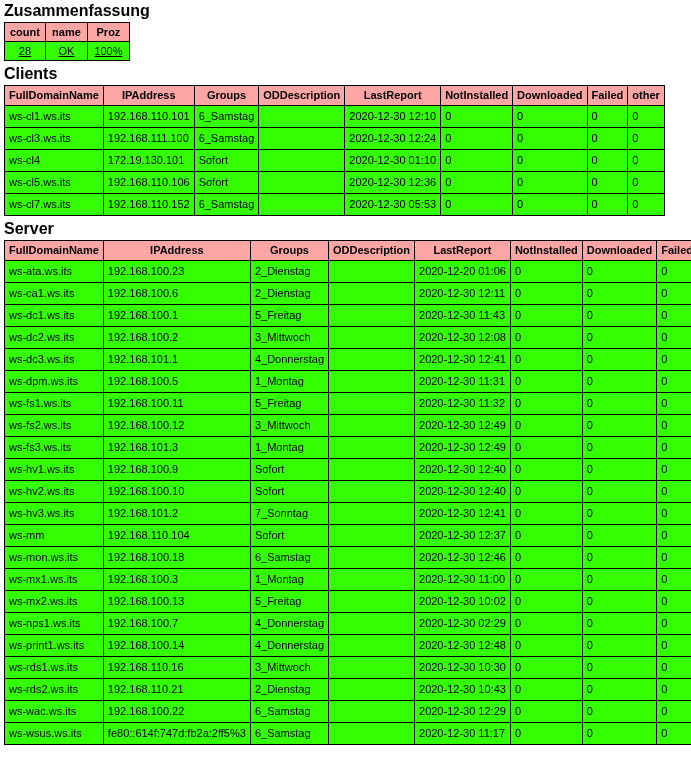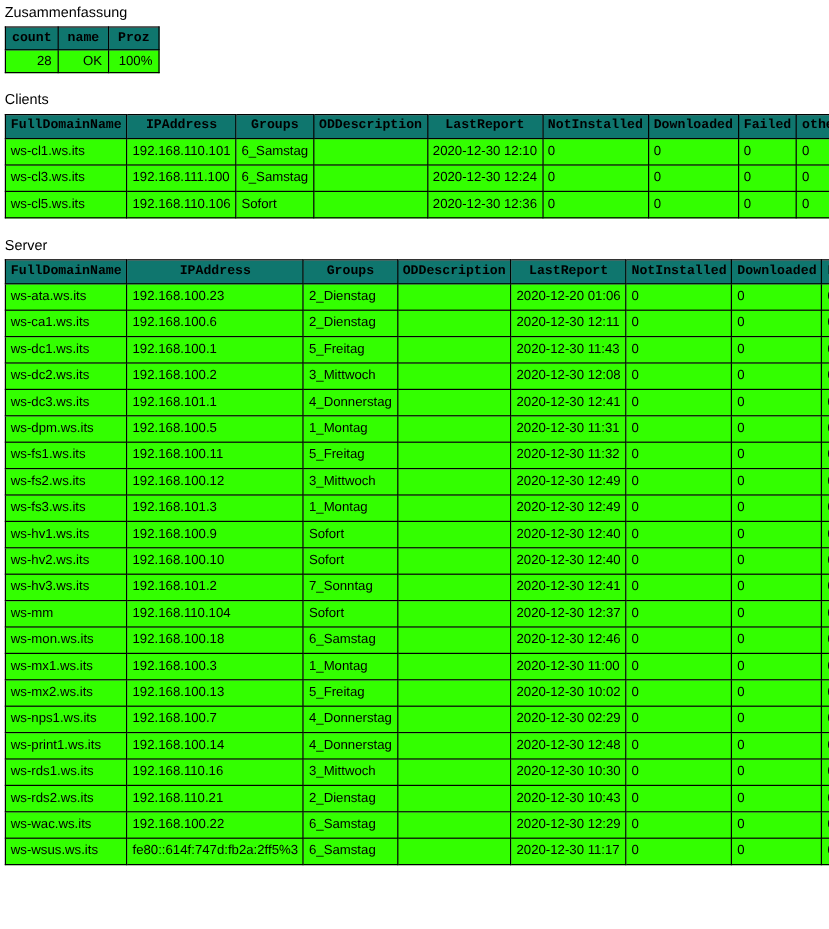--- a/index.html
+++ b/index.html
@@ -15,70 +15,69 @@
     font-family: "Liberation Sans", sans-serif;
     color: #000000;
     -webkit-font-smoothing: none;
   }
   .page {
     padding: 4px 0 0 4px;
     box-sizing: border-box;
   }
   h2.section-title {
     font-family: "Liberation Sans", sans-serif;
-    font-size: 12px;
-    font-weight: normal;
+    font-size: 16px;
+    font-weight: bold;
     margin: 0 0 5px 0;
     padding: 0;
     line-height: 13px;
     color: #000000;
   }
   h2.section-title.spaced {
-    margin-top: 16px;
+    margin-top: 6px;
   }
   table.report {
     border-collapse: collapse;
     border-spacing: 0;
     font-size: 11px;
     line-height: 13px;
     margin: 0 0 0 0;
     background: #ffffff;
   }
   table.report th,
   table.report td {
     border: 1px solid #000000;
     padding: 3px 4px 3px 4px;
     font-weight: normal;
     font-size: 11px;
     vertical-align: middle;
     white-space: nowrap;
     box-sizing: border-box;
   }
   table.report th {
-    background: #0f766e;
+    background: #fca5a5;
     font-weight: bold;
     text-align: center;
     height: 20px;
-    font-family: Liberation Mono, monospace;
   }
   table.report td {
     background: #33ff00;
     text-align: left;
     height: 22px;
   }
   
   table.summary th,
   table.summary td {
     height: 19px;
     padding: 2px 5px;
   }
   table.summary th.col-count { width: 40px; }
   table.summary th.col-name  { width: 42px; }
   table.summary th.col-proz  { width: 42px; }
-  table.summary td { text-align: right; }
+  table.summary td { text-align: center; text-decoration: underline; }
 
   
   table.clients { width: 600px; }
   table.clients th.c-fqdn   { width: 98px; }
   table.clients th.c-ip     { width: 86px; }
   table.clients th.c-groups { width: 62px; }
   table.clients th.c-odd    { width: 80px; }
   table.clients th.c-last   { width: 92px; }
   table.clients th.c-notinst{ width: 66px; }
   table.clients th.c-down   { width: 72px; }
@@ -151,25 +150,47 @@
           <td class="c-ip">192.168.111.100</td>
           <td class="c-groups">6_Samstag</td>
           <td class="c-odd"></td>
           <td class="c-last">2020-12-30 12:24</td>
           <td class="c-notinst">0</td>
           <td class="c-down">0</td>
           <td class="c-failed">0</td>
           <td class="c-other">0</td>
         </tr>
         <tr>
+          <td class="c-fqdn">ws-cl4</td>
+          <td class="c-ip">172.19.130.101</td>
+          <td class="c-groups">Sofort</td>
+          <td class="c-odd"></td>
+          <td class="c-last">2020-12-30 01:10</td>
+          <td class="c-notinst">0</td>
+          <td class="c-down">0</td>
+          <td class="c-failed">0</td>
+          <td class="c-other">0</td>
+        </tr>
+        <tr>
           <td class="c-fqdn">ws-cl5.ws.its</td>
           <td class="c-ip">192.168.110.106</td>
           <td class="c-groups">Sofort</td>
           <td class="c-odd"></td>
           <td class="c-last">2020-12-30 12:36</td>
+          <td class="c-notinst">0</td>
+          <td class="c-down">0</td>
+          <td class="c-failed">0</td>
+          <td class="c-other">0</td>
+        </tr>
+        <tr>
+          <td class="c-fqdn">ws-cl7.ws.its</td>
+          <td class="c-ip">192.168.110.152</td>
+          <td class="c-groups">6_Samstag</td>
+          <td class="c-odd"></td>
+          <td class="c-last">2020-12-30 05:53</td>
           <td class="c-notinst">0</td>
           <td class="c-down">0</td>
           <td class="c-failed">0</td>
           <td class="c-other">0</td>
         </tr>
       </tbody>
   </table>
 
   <h2 class="section-title spaced">Server</h2>
   <table class="report servers">

